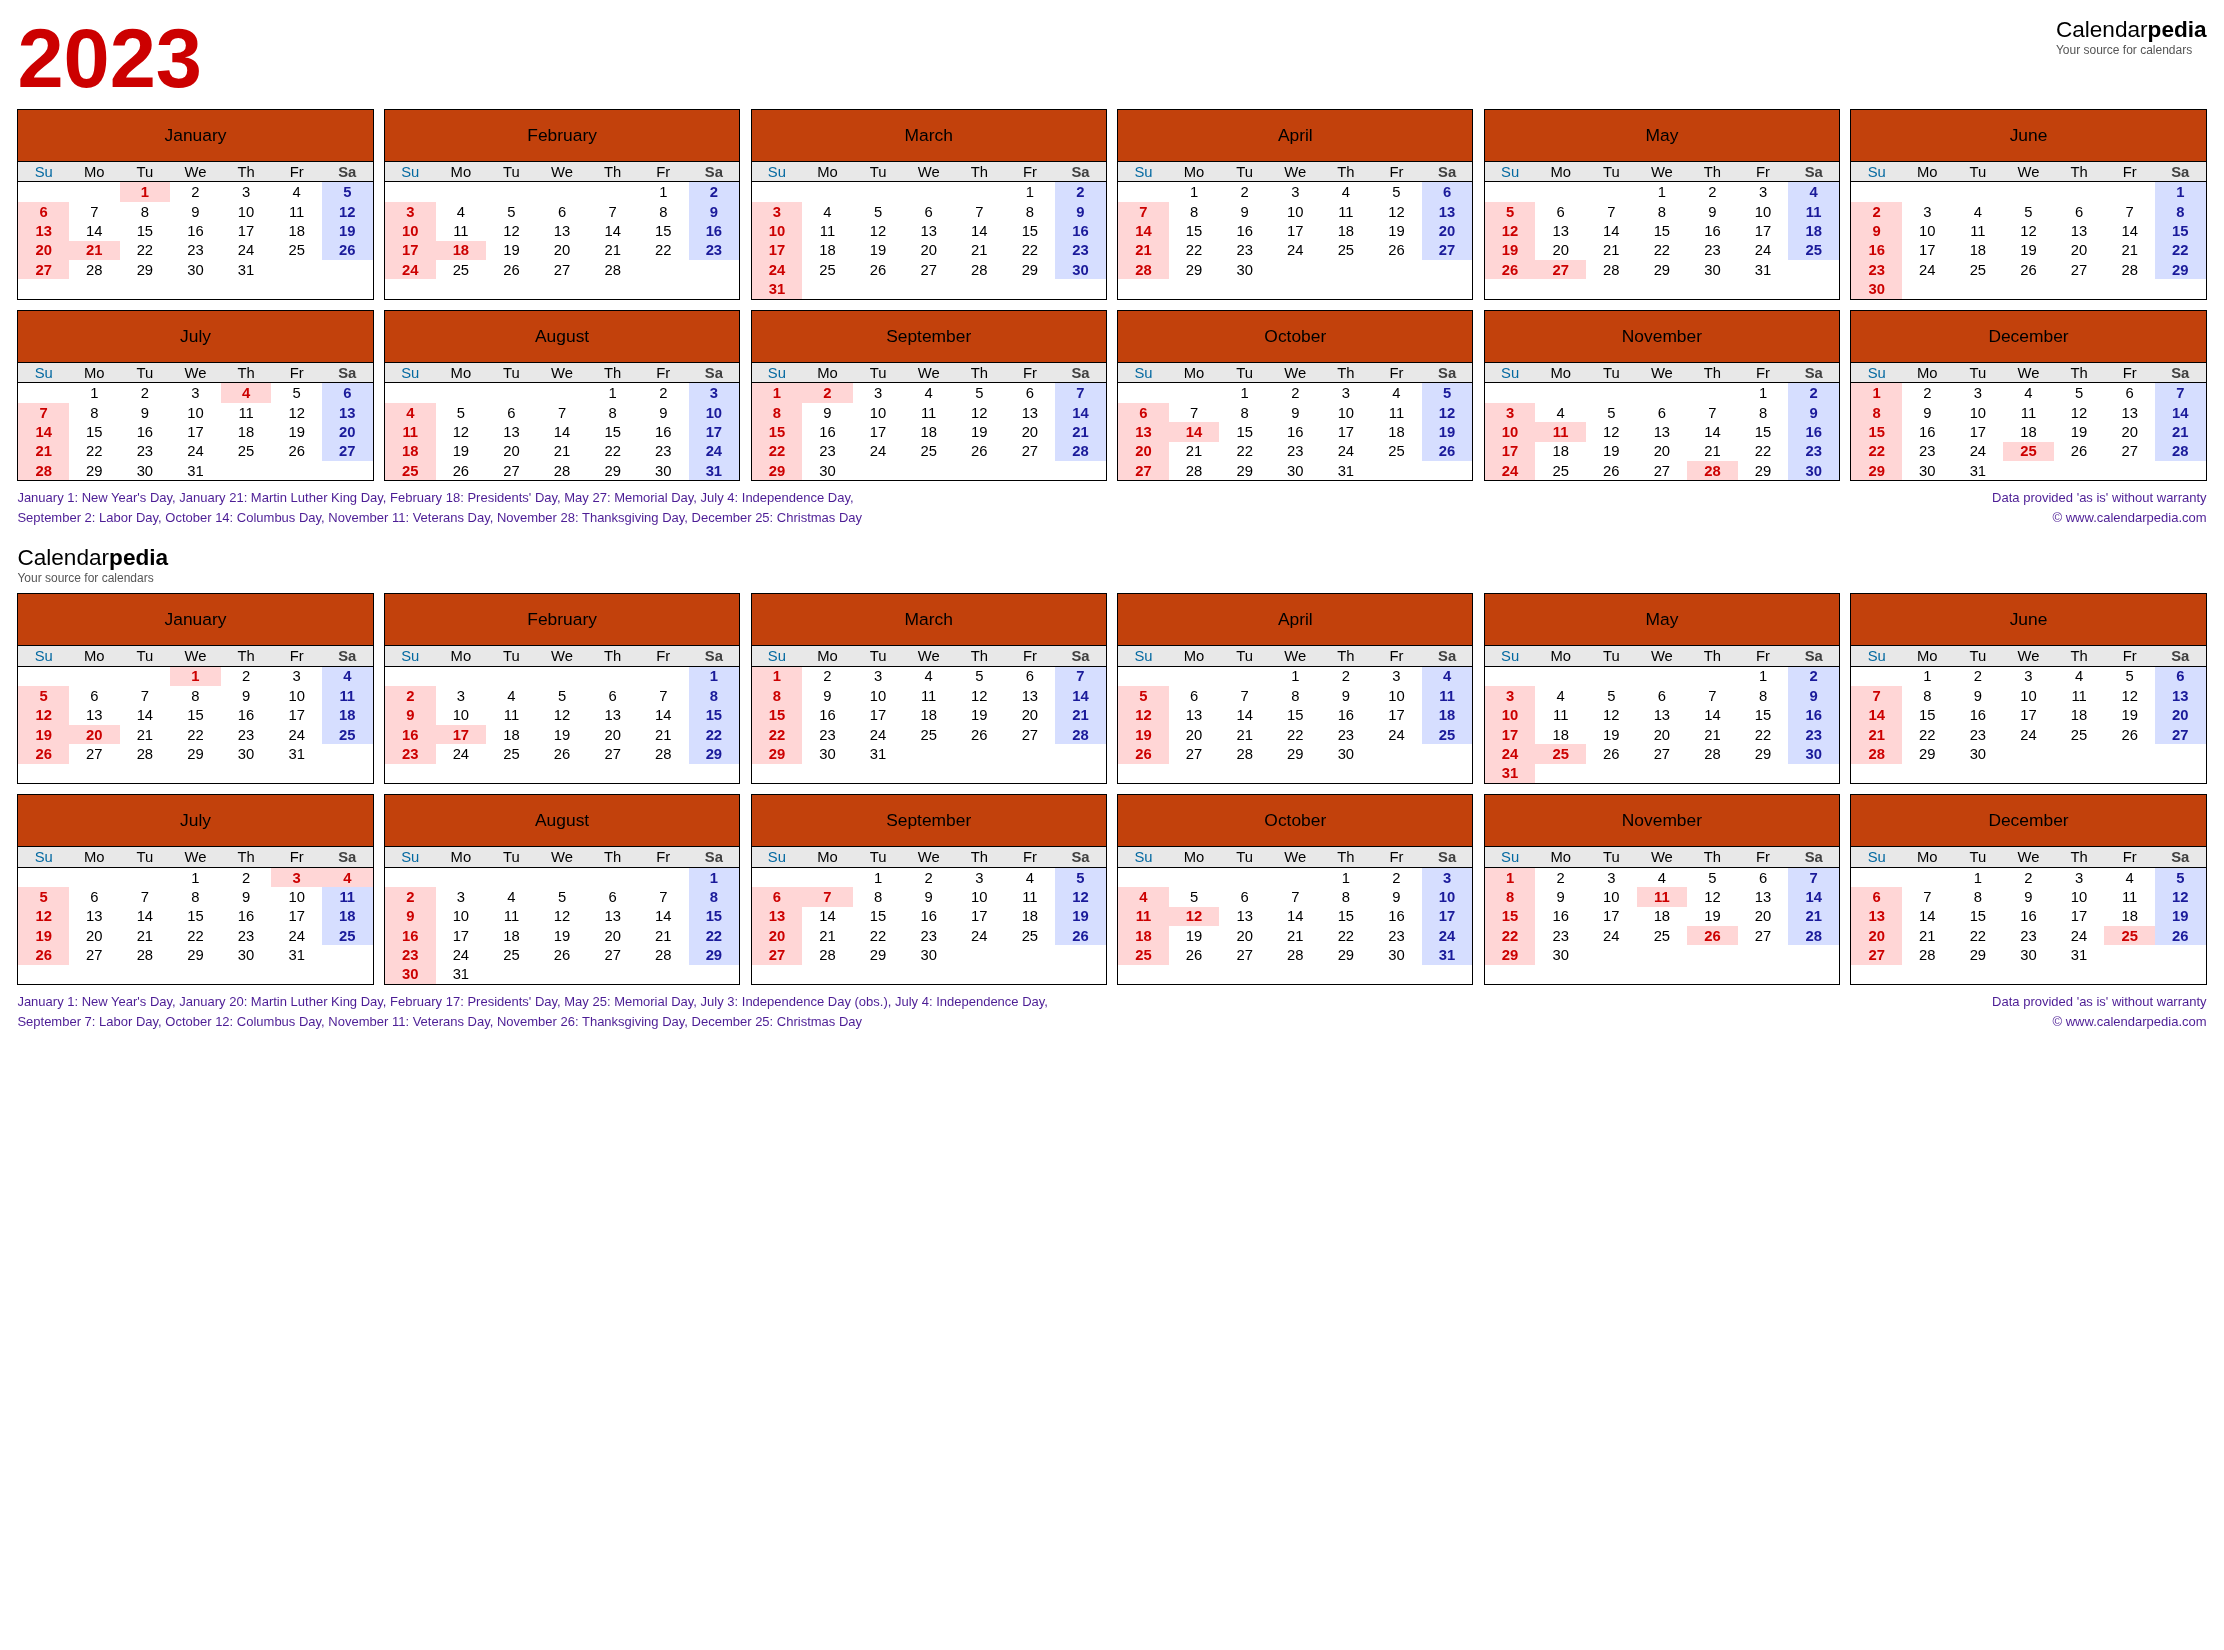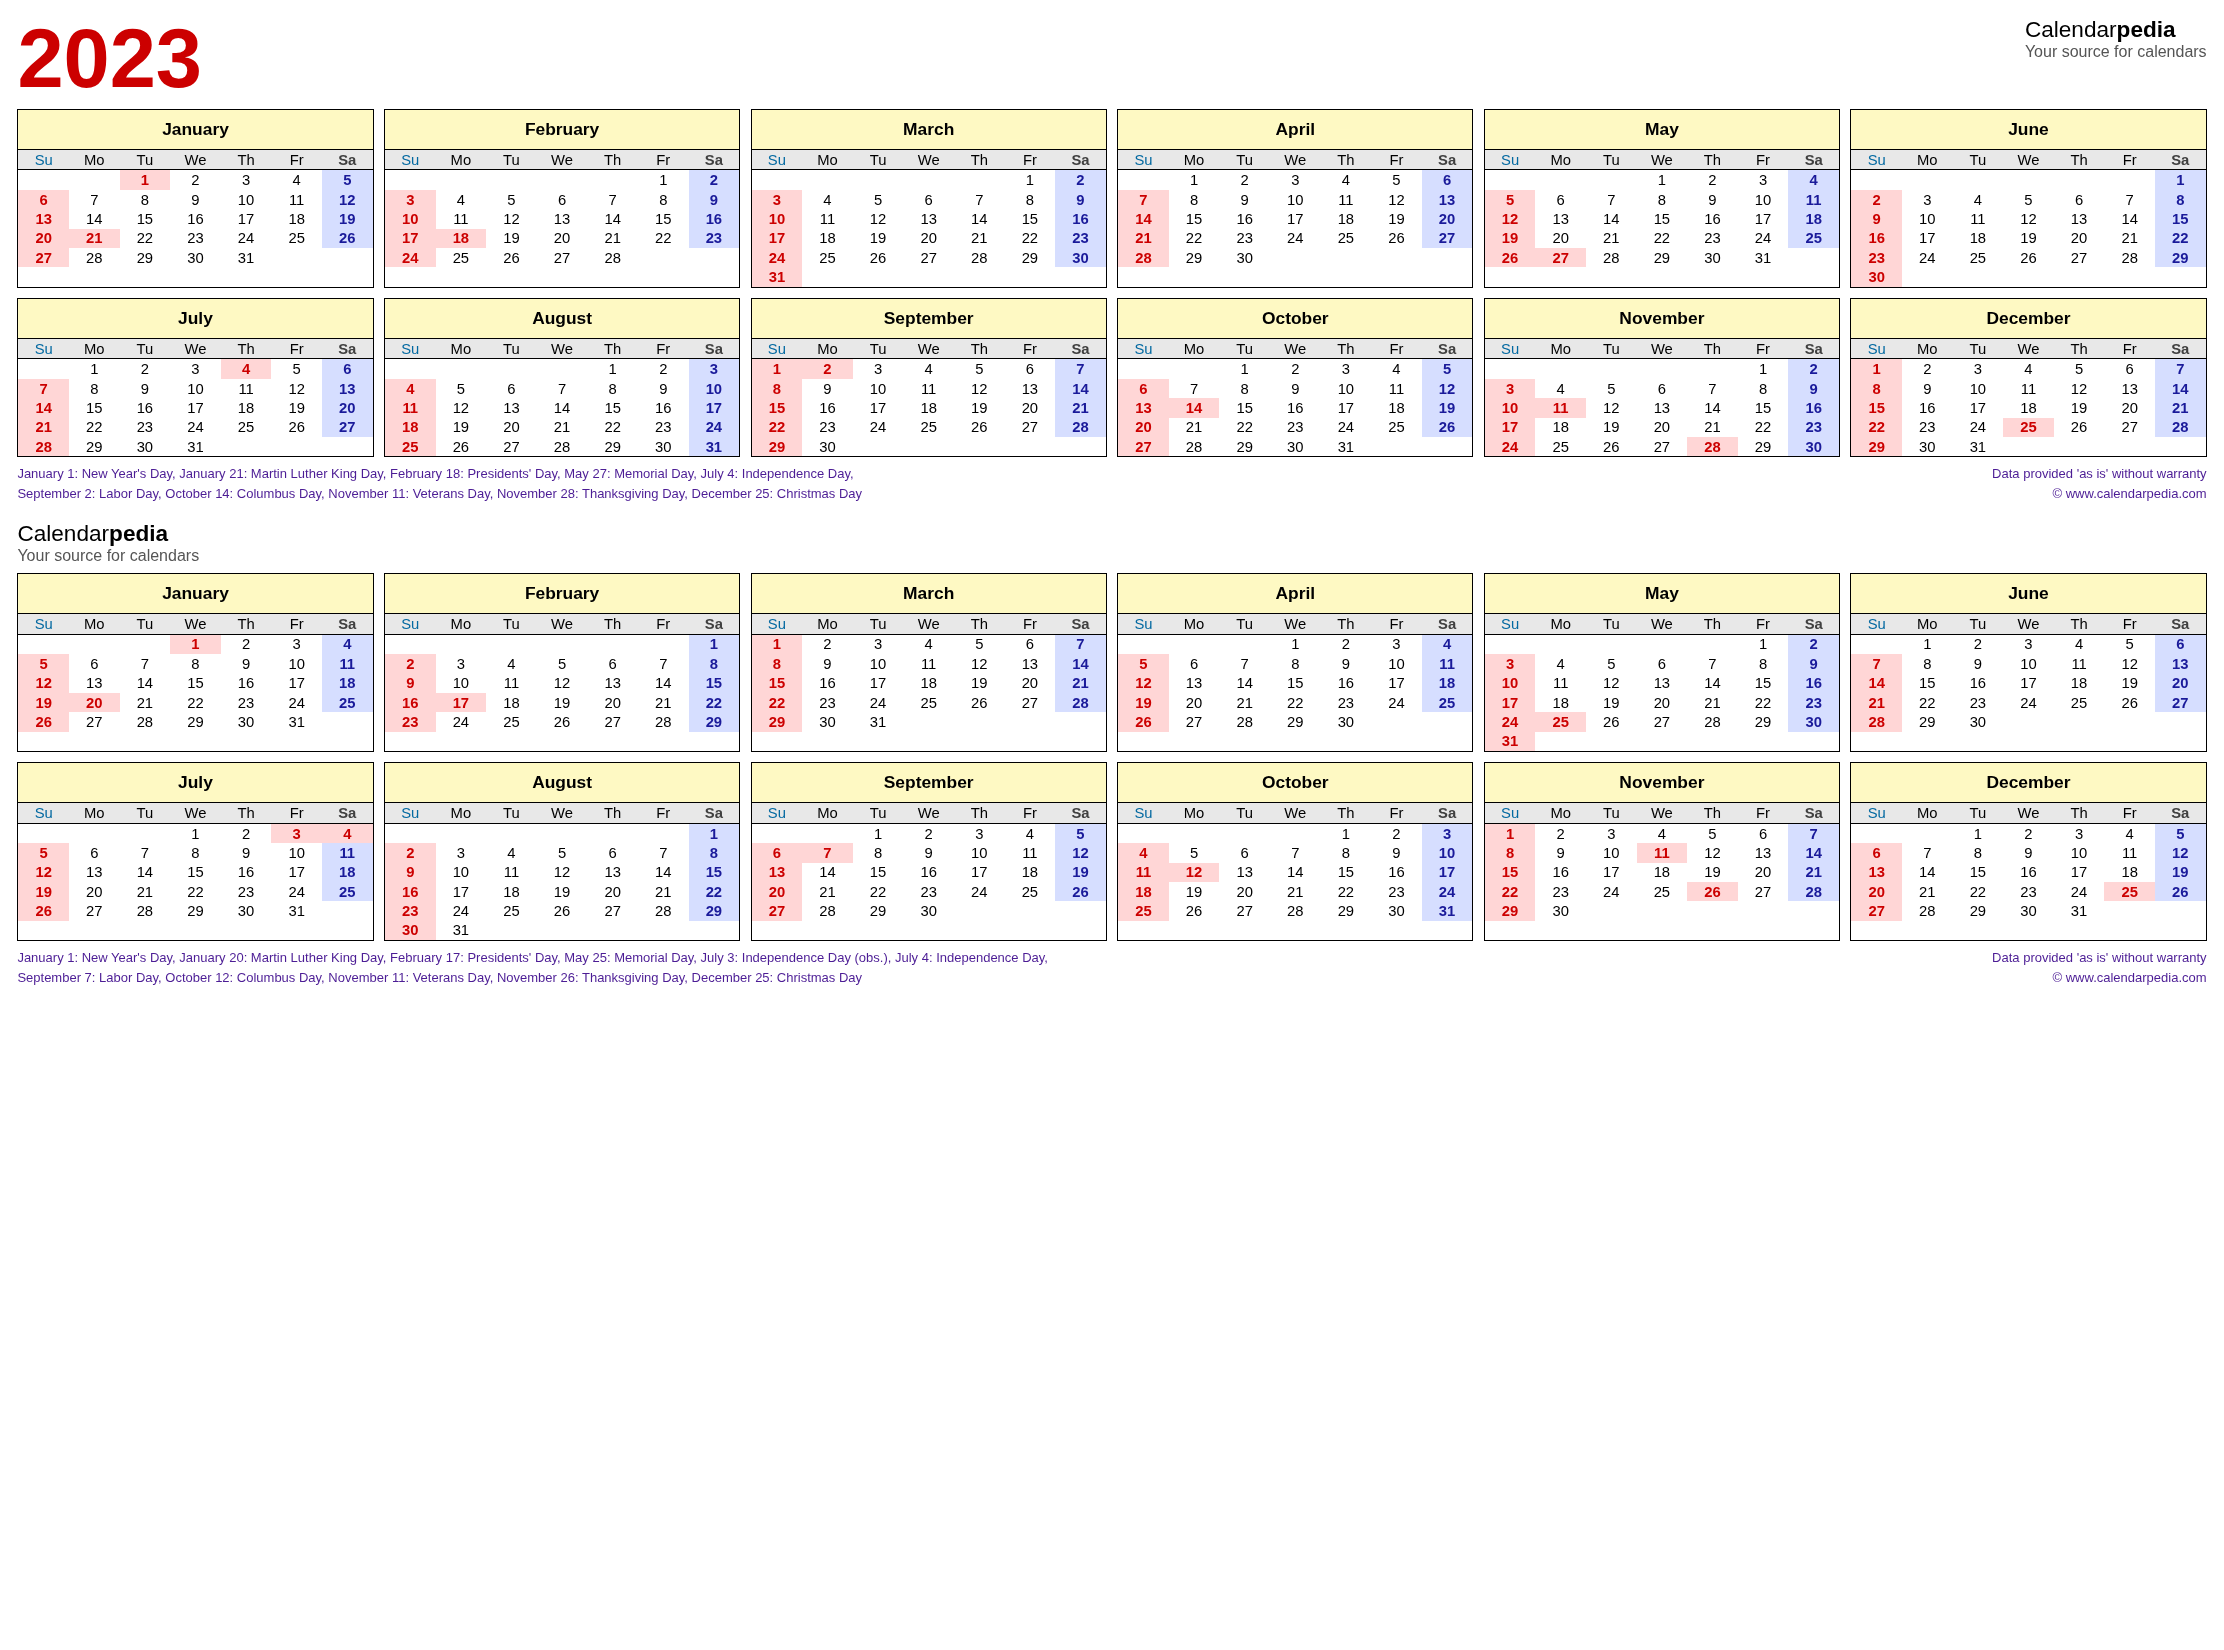--- a/index.html
+++ b/index.html
@@ -5,24 +5,24 @@
 *{margin:0;padding:0;box-sizing:border-box}
 body{font-family:Arial,Helvetica,sans-serif;background:#fff;padding:17.4px}
 .year-block{margin-bottom:17.4px}
 .year-head{display:flex;justify-content:space-between;align-items:flex-start;margin-bottom:8.7px}
 .year-title{font-size:83px;font-weight:700;line-height:1}
 .y2019{color:#c00}
 .y2020{color:#1a1a9a}
 .brand{}
 .brand-main{font-size:22.6px;font-weight:400}
 .brand-main b{font-weight:700}
-.brand-sub{font-size:16px;color:#555}
+.brand-sub{font-size:12px;color:#555}
 .months{display:grid;grid-template-columns:repeat(6,1fr);gap:10.4px}
 .month{border:0.9px solid #000}
-.month-name{background:#fef9c3;text-align:center;font-size:17.4px;font-weight:700;padding:9px;border-bottom:0.9px solid #000}
+.month-name{background:#c2410c;text-align:center;font-size:17.4px;font-weight:400;padding:15px;border-bottom:0.9px solid #000}
 .days{width:100%;border-collapse:collapse}
 .days th,.days td{width:14.28%;text-align:center;font-size:14.8px;padding:1.7px 0;font-weight:400}
 .days th{background:#e8e8e8;border-bottom:0.9px solid #000}
 .days th:first-child{color:#0369a1;font-weight:400}
 .days th:last-child{color:#404040;font-weight:700}
 .days td.su{color:#c00;font-weight:700;background:#ffd6d6}
 .days td.sa{color:#1a1a9a;font-weight:700;background:#d6deff}
 .days td.hol{color:#c00;font-weight:700;background:#ffd6d6}
 .footer{display:flex;justify-content:space-between;margin-top:7px;font-size:13px;color:#4c1d95}
 .footer-left{max-width:75%;line-height:1.5}

